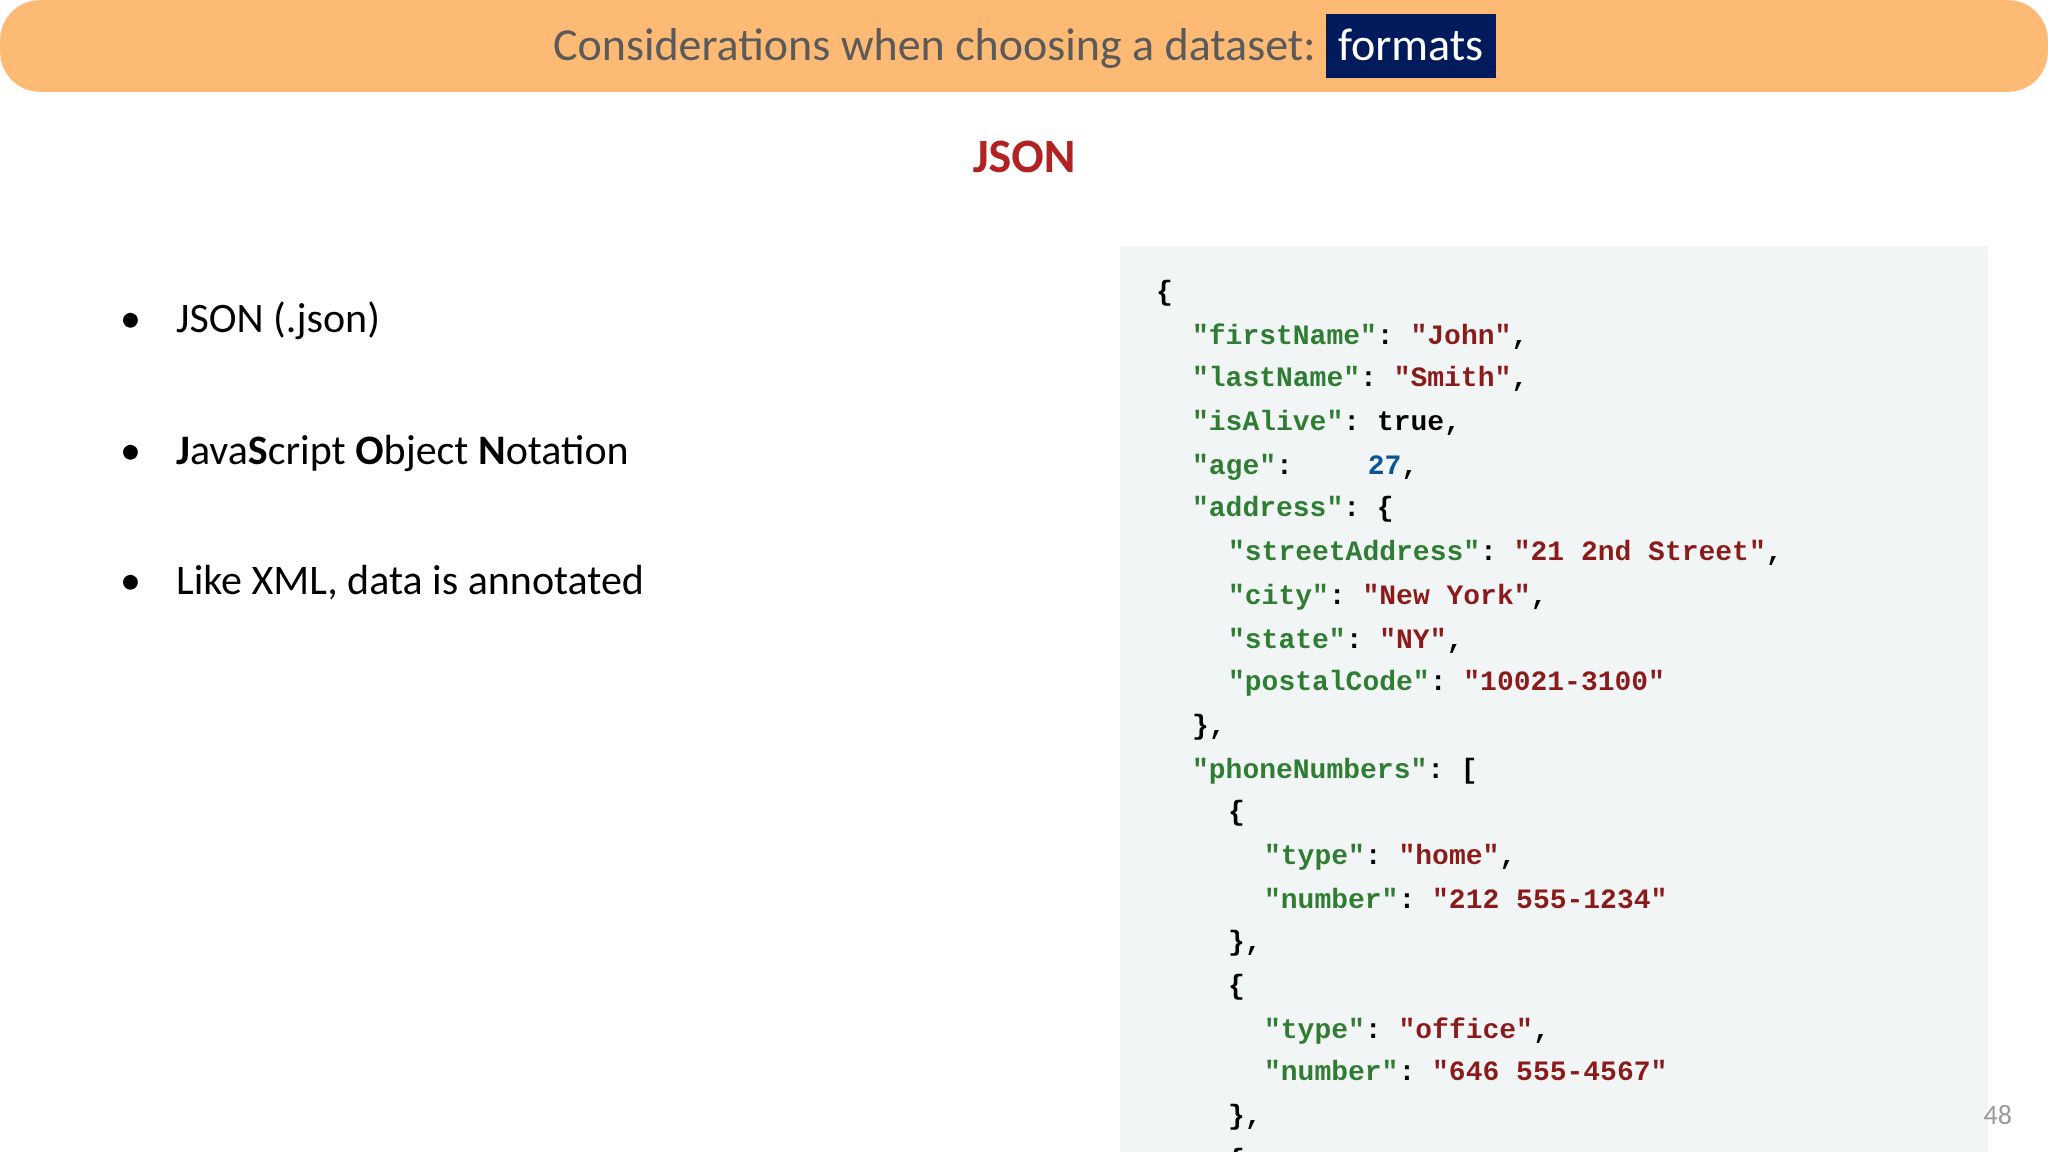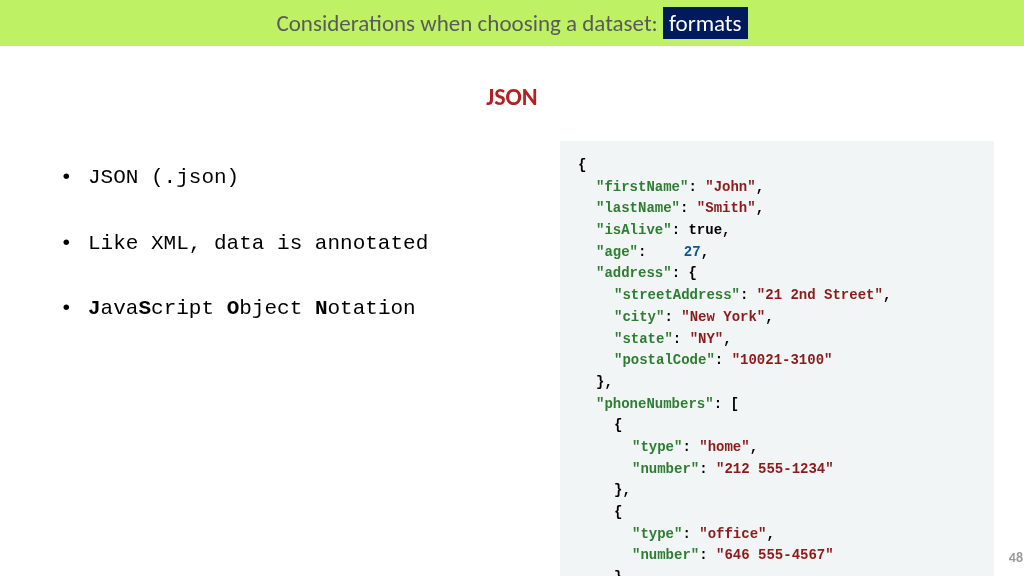--- a/index.html
+++ b/index.html
@@ -7,43 +7,44 @@
       width: 1024px;
       height: 576px;
       font-family: Calibri, Arial, sans-serif;
       background: #ffffff;
       position: relative;
       overflow: hidden;
     }
     .header-bar {
       width: 100%;
       height: 46px;
-      background: #bef264;
+      background: #fdba74;
       display: flex;
       align-items: center;
       justify-content: center;
       position: relative;
+      border-radius: 20px;
     }
     .header-text {
       font-size: 23px;
       color: #5a5a5a;
       font-weight: 400;
     }
     .header-highlight {
       background: #001a5c;
       color: #ffffff;
       padding: 2px 6px;
       display: inline-block;
     }
     .subtitle {
       text-align: center;
       font-size: 24px;
       font-weight: bold;
       color: #b22222;
-      margin-top: 36px;
+      margin-top: 18px;
     }
     .content {
       display: flex;
       margin-top: 30px;
       padding: 0 40px;
     }
     .left-col {
       flex: 0 0 520px;
       padding-left: 20px;
       padding-top: 20px;
@@ -51,21 +52,20 @@
     .bullet-list {
       list-style: none;
     }
     .bullet-list li {
       font-size: 21px;
       color: #000;
       margin-bottom: 32px;
       line-height: 1.6;
       position: relative;
       padding-left: 28px;
-      font-family: Liberation Mono, monospace;
     }
     .bullet-list li::before {
       content: "•";
       position: absolute;
       left: 0;
       top: 0;
       font-size: 21px;
     }
     .code-panel {
       flex: 1;
@@ -81,42 +81,41 @@
     .k { color: #2e7d32; }
     .s { color: #8b1a1a; }
     .n { color: #0b5497; margin-left: 29px; }
     .b { color: #000000; margin-top: 12px; }
     .i1 { padding-left: 18px; display: block; }
     .i2 { padding-left: 36px; display: block; }
     .i3 { padding-left: 54px; display: block; }
     .page-num {
       position: absolute;
       bottom: 10px;
-      right: 1px;
+      right: 18px;
       font-size: 14px;
       color: #999;
-      font-weight: bold;
     }
   </style>
 </head>
 <body>
 
 <div class="header-bar">
   <span class="header-text">
     <span>Considerations when choosing a dataset: </span><span class="header-highlight"><span>fo</span><span>rmats</span></span>
   </span>
 </div>
 
 <div class="subtitle">JSON</div>
 
 <div class="content">
   <div class="left-col">
     <ul class="bullet-list">
       <li>JSON (.json)</li>
+      <li id="bullet-acronym"><b>J</b>ava<b>S</b>cript <b>O</b>bject <b>N</b>otation</li>
       <li>Like XML, data is annotated</li>
-      <li id="bullet-acronym"><b>J</b>ava<b>S</b>cript <b>O</b>bject <b>N</b>otation</li>
     </ul>
   </div>
 
   <div class="code-panel" id="code-panel">{<br><span class="i1"><span class="k">"firstName"</span>: <span class="s">"John"</span>,</span><span class="i1"><span class="k">"lastName"</span>: <span class="s">"Smith"</span>,</span><span class="i1"><span class="k">"isAlive"</span>: <span class="b">true</span>,</span><span class="i1"><span class="k">"age"</span>: <span class="n">27</span>,</span><span class="i1"><span class="k">"address"</span>: {</span><span class="i2"><span class="k">"streetAddress"</span>: <span class="s">"21 2nd Street"</span>,</span><span class="i2"><span class="k">"city"</span>: <span class="s">"New York"</span>,</span><span class="i2"><span class="k">"state"</span>: <span class="s">"NY"</span>,</span><span class="i2"><span class="k">"postalCode"</span>: <span class="s">"10021-3100"</span></span><span class="i1">},</span><span class="i1"><span class="k">"phoneNumbers"</span>: [</span><span class="i2">{</span><span class="i3"><span class="k">"type"</span>: <span class="s">"home"</span>,</span><span class="i3"><span class="k">"number"</span>: <span class="s">"212 555-1234"</span></span><span class="i2">},</span><span class="i2">{</span><span class="i3"><span class="k">"type"</span>: <span class="s">"office"</span>,</span><span class="i3"><span class="k">"number"</span>: <span class="s">"646 555-4567"</span></span><span class="i2">},</span><span class="i2">{</span>}</div>
 </div>
 
 <div class="page-num">48</div>
 
 </body></html>

